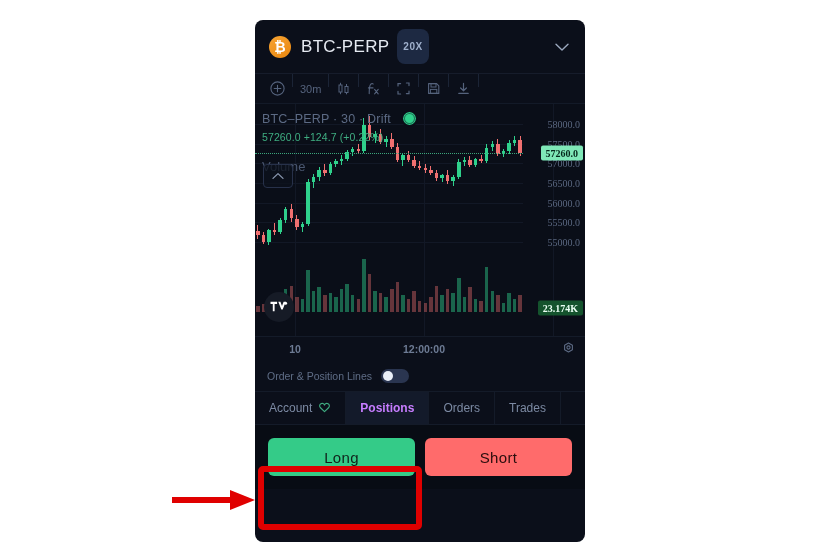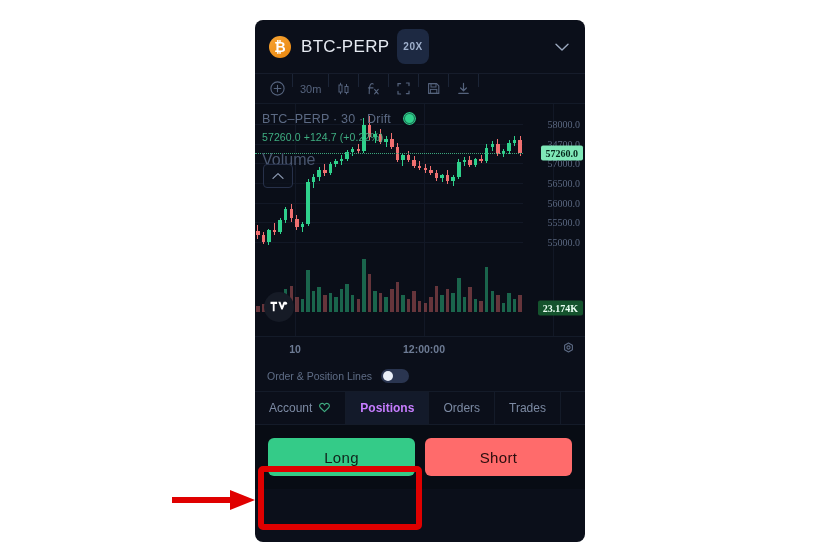--- a/index.html
+++ b/index.html
@@ -115,21 +115,21 @@
     margin-left:10px;position:relative;
   }
   .legend-dot::after{
     content:"";position:absolute;inset:2px;border-radius:50%;
     background:#2fd18c;
   }
   .legend-l2{
     color:#3fae82;font-size:10.5px;margin-top:4px;letter-spacing:.1px;
   }
   .legend-vol{
-    color:#4a5770;font-size:16px;margin-top:8px;
+    color:#4a5770;font-size:13px;margin-top:16px;
   }
   .collapse-btn{
     position:absolute;left:8px;top:60px;z-index:6;
     width:28px;height:22px;
     border:1px solid #27314a;border-radius:4px;
     background:rgba(12,17,28,.75);
     display:flex;align-items:center;justify-content:center;
     color:#8a98b0;font-size:10px;
   }
   .tv-logo{
@@ -514,21 +514,21 @@
         <div class="vbar" style="left: 246.727px; top: 198.536px; width: 3.46167px; height: 9.46429px; background: rgba(47, 209, 140, 0.45);"></div>
         <div class="vbar" style="left: 252.311px; top: 189.071px; width: 3.46167px; height: 18.9286px; background: rgba(47, 209, 140, 0.45);"></div>
         <div class="vbar" style="left: 257.894px; top: 194.75px; width: 3.46167px; height: 13.25px; background: rgba(47, 209, 140, 0.45);"></div>
         <div class="vbar" style="left: 263.477px; top: 190.964px; width: 3.46167px; height: 17.0357px; background: rgba(240, 112, 112, 0.4);"></div>
       </div>
 
     <div class="cur-line" id="cur-price-line" style="top: 49.0222px;"></div>
 
     <div class="price-scale" id="price-scale">
         <div class="ps-tick" style="top: 19.8333px;">58000.0</div>
-        <div class="ps-tick" style="top: 39.5556px;">34700.0</div>
+        <div class="ps-tick" style="top: 39.5556px;">57500.0</div>
         <div class="ps-tick" style="top: 59.2778px;">57000.0</div>
         <div class="ps-tick" style="top: 79px;">56500.0</div>
         <div class="ps-tick" style="top: 98.7222px; text-align: center;">56000.0</div>
         <div class="ps-tick" style="top: 118.444px;">55500.0</div>
         <div class="ps-tick" style="top: 138.167px;">55000.0</div>
         <div class="ps-badge" style="top: 49.0222px;">57260.0</div>
         <div class="ps-badge vol" style="top: 204px;">23.174K</div>
       </div>
   </div>
 

